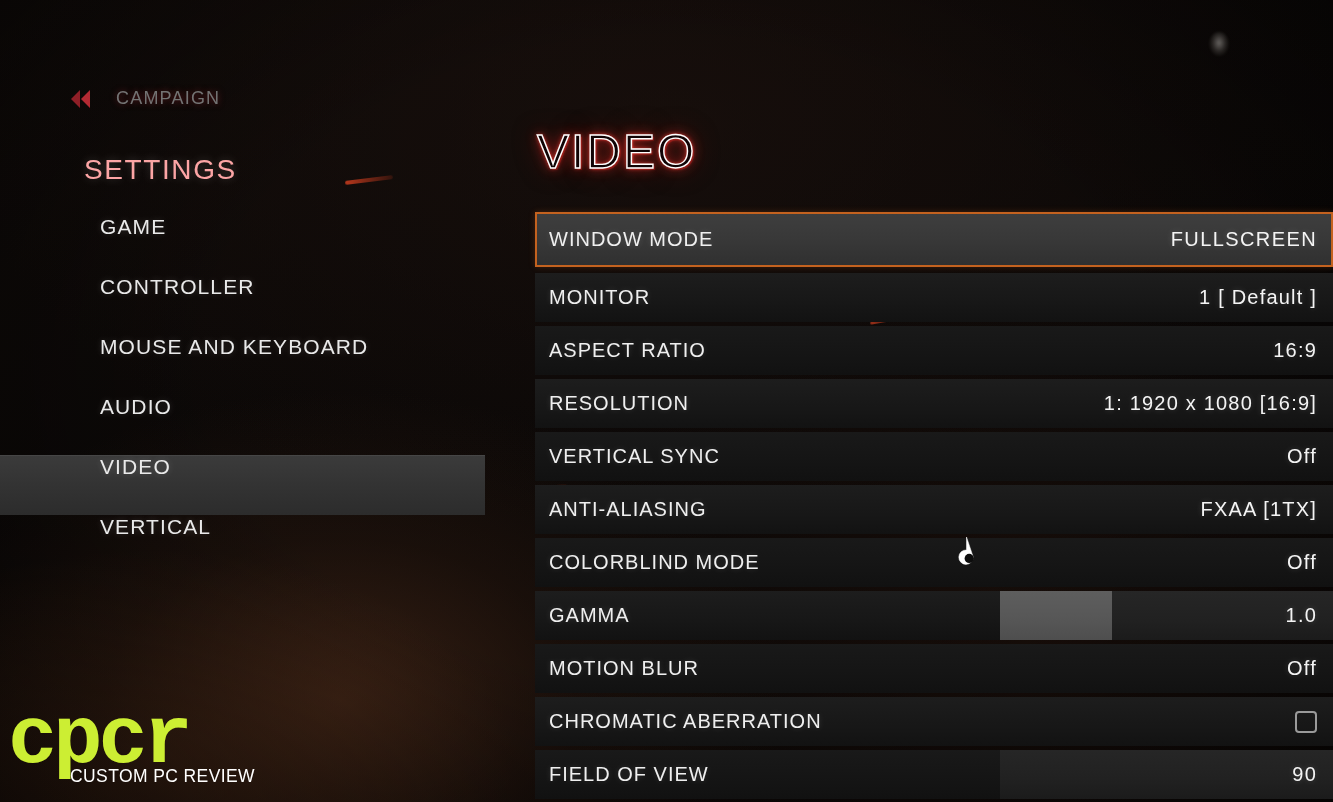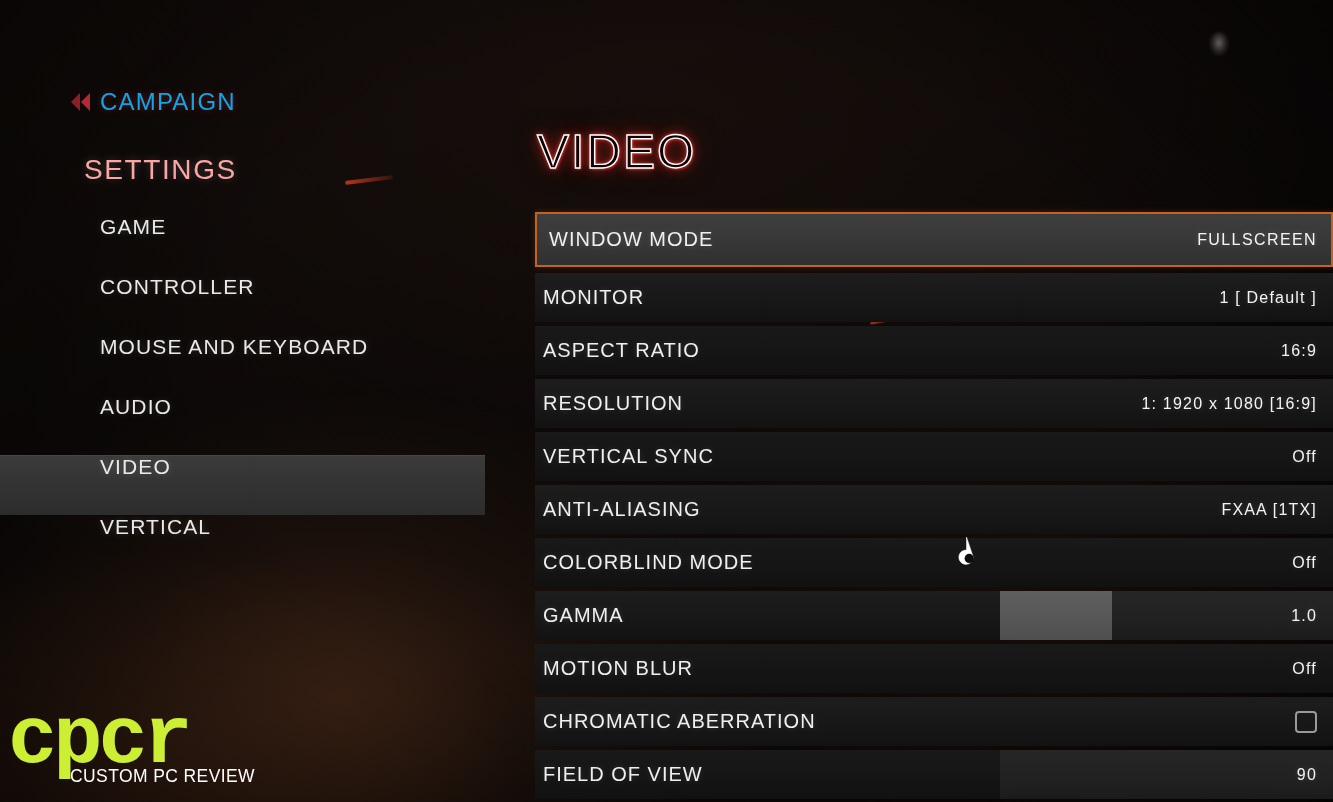--- a/index.html
+++ b/index.html
@@ -47,25 +47,26 @@
 
   
   .left-col { position:absolute; left:0; top:0; width:500px; height:802px; }
 
   .campaign-row {
     position:absolute; left:70px; top:88px;
     display:flex; align-items:center; gap:8px;
   }
   .back-chevrons { display:flex; align-items:center; line-height:0; }
   .campaign-label {
-    color:#0ea5e9;
-    font-size:24px;
+    color:#737373;
+    font-size:18px;
     letter-spacing:1.2px;
     font-weight:400;
     text-shadow:0 0 6px rgba(168,37,47,0.55);
+    margin-left:16px;
   }
   .settings-title {
     position:absolute; left:84px; top:110px;
     color:#fca5a5;
     font-size:28px;
     letter-spacing:1.6px;
     font-weight:400;
     text-shadow:0 0 10px rgba(255,255,255,0.22);
     margin-top:44px;
   }
@@ -138,35 +139,35 @@
   .row.alt { background:linear-gradient(180deg,#1d1d1d 0%,#171717 60%,#121212 100%); }
   .row.highlight {
     background:linear-gradient(180deg,#3e3e3e 0%,#383838 50%,#303030 100%);
     border:2px solid #c4621f;
     height:55px;
     margin-bottom:6px;
     box-shadow:0 0 6px rgba(196,98,31,0.28);
   }
 
   .row-label {
-    padding-left:8px;
+    padding-left:14px;
     color:#efefef;
     font-size:20px;
     letter-spacing:1.0px;
     white-space:nowrap;
     text-shadow:0 0 6px rgba(255,255,255,0.15);
     z-index:3;
   }
   .row.highlight .row-label { padding-left:12px; }
 
   .row-value {
     margin-left:auto;
     padding-right:16px;
     color:#f4f4f4;
-    font-size:16px;
+    font-size:20px;
     letter-spacing:1.2px;
     white-space:nowrap;
     text-shadow:0 0 6px rgba(255,255,255,0.18);
     z-index:3;
   }
   .row.highlight .row-value { padding-right:14px; letter-spacing:1.4px; }
 
   
   .slider-track {
     position:absolute;

